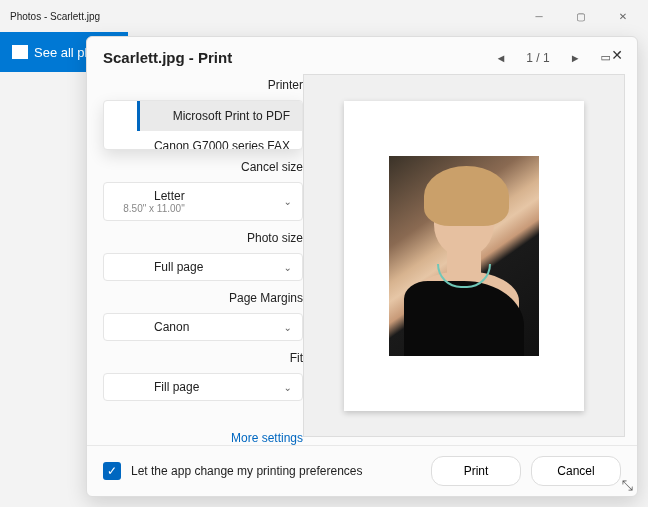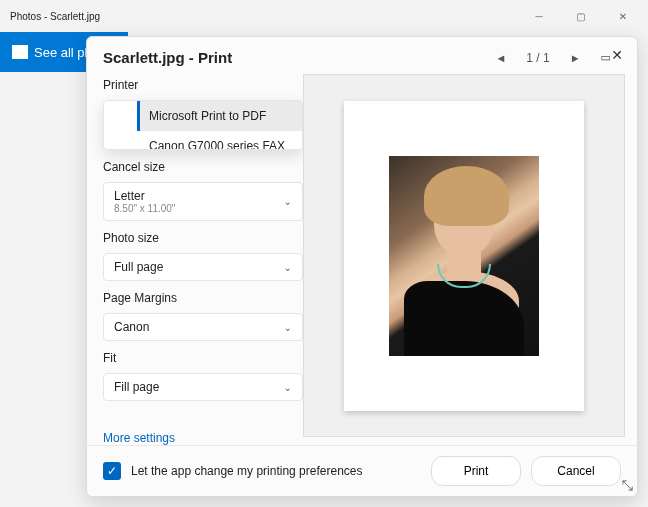--- a/index.html
+++ b/index.html
@@ -11,28 +11,28 @@
   .toolbar-bg { height: 40px; display: flex; align-items: center; }
   .see-all { background: #0078d4; color: #fff; height: 40px; display: flex; align-items: center; gap: 6px; padding: 0 12px; font-size: 13px; }
   .see-all .ic { width: 16px; height: 14px; background: #fff; display: inline-block; }
   .fake-toolbar { flex: 1; display: flex; align-items: center; gap: 60px; padding-left: 30px; color: #444; opacity: 0.6; }
   .dialog-overlay { position: absolute; top: 36px; left: 86px; right: 10px; bottom: 10px; background: #fbfbfb; border: 1px solid #ddd; border-radius: 6px; box-shadow: 0 6px 20px rgba(0,0,0,0.15); display: flex; flex-direction: column; }
   .dialog-header { display: flex; align-items: center; padding: 12px 16px 8px 16px; }
   .dialog-title { font-size: 15px; font-weight: 600; color: #222; }
   .pager { margin-left: auto; display: flex; align-items: center; gap: 20px; color: #555; font-size: 12px; padding-right: 10px; }
   .pager .navbtn { cursor: pointer; font-size: 11px; }
   .close-x { position: absolute; top: 10px; right: 14px; font-size: 14px; color: #333; cursor: pointer; }
-  .dialog-body { flex: 1; display: flex; overflow: hidden; padding: 0 12px 0 16px; gap: 0; }
+  .dialog-body { flex: 1; display: flex; overflow: hidden; padding: 0 12px 0 16px; gap: 0; text-align: right; }
   .left-col { width: 200px; display: flex; flex-direction: column; gap: 6px; font-size: 12px; color: #222; }
   .section-label { font-size: 12px; color: #222; margin-top: 4px; margin-bottom: 2px; }
   .printer-list { background: #fff; border: 1px solid #e5e5e5; border-radius: 4px; box-shadow: 0 6px 16px rgba(0,0,0,0.12); overflow: hidden; }
   .printer-item { padding: 8px 12px; font-size: 12px; color: #222; cursor: pointer; margin-left: 33px; }
   .printer-item.selected { background: #eaeaea; border-left: 3px solid #0067c0; padding-left: 9px; }
   .select { background: #fff; border: 1px solid #e5e5e5; border-radius: 4px; padding: 6px 10px; display: flex; align-items: center; justify-content: space-between; cursor: pointer; }
-  .select .main { font-size: 12px; color: #222; }
+  .select .main { font-size: 12px; color: #222; margin-left: 40px; }
   .select .sub { font-size: 10px; color: #888; display: block; }
   .chev { font-size: 10px; color: #666; }
   .more-link { color: #0067c0; font-size: 12px; margin-top: 24px; cursor: pointer; }
   .preview-pane { flex: 1; border: 1px solid #ddd; background: #f0f0f0; display: flex; align-items: center; justify-content: center; position: relative; margin-bottom: 8px; }
   .page-paper { width: 240px; height: 310px; background: #fff; box-shadow: 0 2px 6px rgba(0,0,0,0.2); display: flex; align-items: center; justify-content: center; }
   .photo { width: 150px; height: 200px; background: linear-gradient(145deg,#3a3228 0%, #8a6a52 30%, #d7b38f 42%, #e6c6a6 48%, #c89a78 55%, #1a1a1a 60%, #111 100%); position: relative; overflow: hidden; }
   .photo::before { content:""; position:absolute; top:30px; left:45px; width:60px; height:70px; background:#e6c0a0; border-radius:50% 50% 45% 45%; }
   .photo::after { content:""; position:absolute; top:10px; left:35px; width:85px; height:60px; background:#caa06a; border-radius:50% 50% 30% 30%; }
   .neck { position:absolute; top:95px; left:58px; width:34px; height:30px; background:#e6c0a0; }
   .shoulders { position:absolute; top:115px; left:20px; width:110px; height:60px; background:#e6c0a0; border-radius:50% 50% 10% 10%; }

